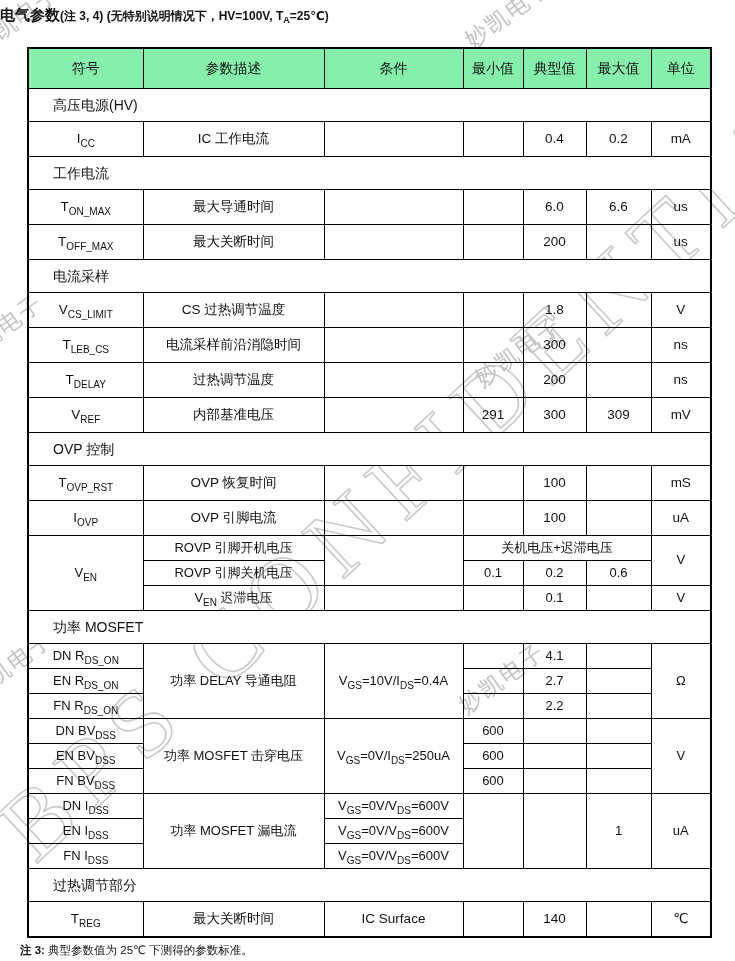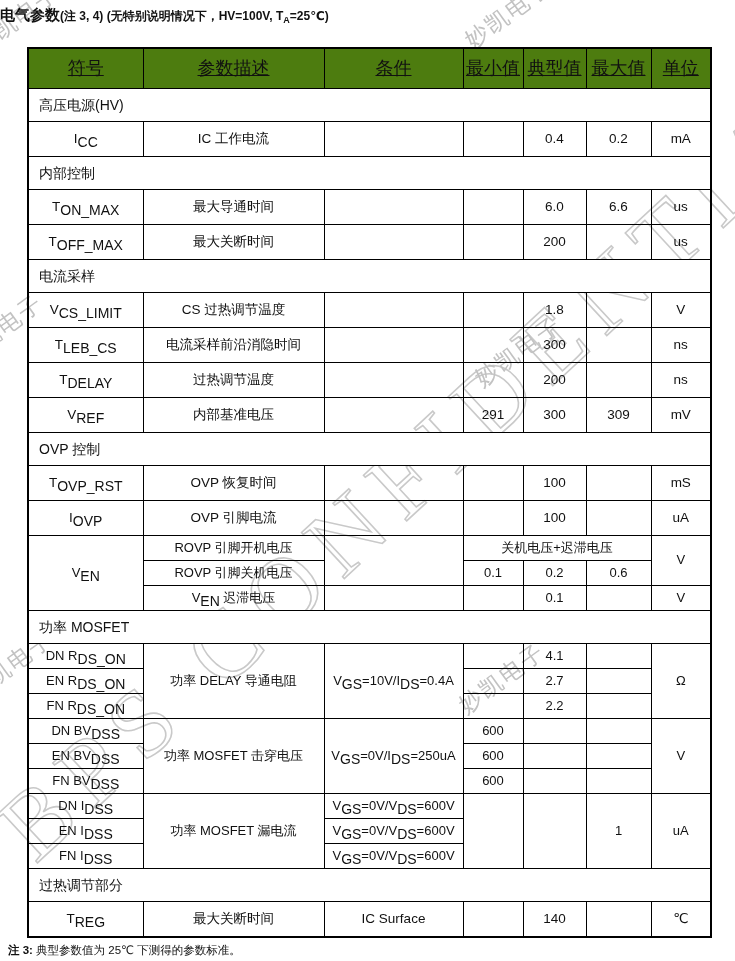--- a/index.html
+++ b/index.html
@@ -28,41 +28,41 @@
   .wm-s.p1{left:-34px;top:4px;}
   .wm-s.p2{left:458px;top:-2px;}
   .wm-s.p3{left:-50px;top:314px;}
   .wm-s.p4{left:468px;top:336px;}
   .wm-s.p5{left:452px;top:663px;}
   .wm-s.p6{left:-40px;top:650px;}
   
   .title{position:absolute;left:0;top:6px;z-index:2;font-weight:700;white-space:nowrap;}
   .title .main{font-size:15px;}
   .title .rest{font-size:12px;}
-  .note{position:absolute;left:8px;top:943px;z-index:2;font-size:11.5px;white-space:nowrap;}
+  .note{position:absolute;left:20px;top:943px;z-index:2;font-size:11.5px;white-space:nowrap;}
   .note .lbl{font-weight:700;}
   
   table.params{
     position:absolute;left:27px;top:47px;z-index:1;
     width:683px;border-collapse:collapse;table-layout:fixed;
     border:2px solid #000;background:transparent;
   }
   .params th,.params td{
     border:1.5px solid #000;text-align:center;vertical-align:middle;
     padding:0 2px;font-size:13.5px;line-height:1.15;overflow:hidden;
   }
   .params thead th{
-    background:#4d7c0f;font-weight:400;font-size:18px;height:39px;text-decoration:underline;
+    background:#86efac;font-weight:400;font-size:14px;height:39px;
   }
   .params td{height:34px;}
   tr.section-row td{
-    text-align:left;padding-left:10px;font-size:14px;height:32px;background:#fff;margin-top:48px;
+    text-align:left;padding-left:24px;font-size:14px;height:32px;background:#fff;margin-top:48px;
   }
   tr.compact td{height:24px;font-size:13px;}
-  .params sub{font-size:14px;line-height:0;letter-spacing:0;}
+  .params sub{font-size:10px;line-height:0;letter-spacing:0;}
   .title sub{font-size:9px;line-height:0;}
 </style>
 </head>
 <body>
 
 <div class="wm-layer">
   <div class="wm-big">BPS CONFIDENTIAL</div>
   <div class="wm-s p1">妙凯电子</div>
   <div class="wm-s p2">妙凯电子</div>
   <div class="wm-s p3">妙凯电子</div>
@@ -103,21 +103,21 @@
       <tr>
         <td>I<sub>CC</sub></td>
         <td>IC 工作电流</td>
         <td></td>
         <td></td>
         <td>0.4</td>
         <td>0.2</td>
         <td>mA</td>
       </tr>
       <tr class="section-row">
-        <td colspan="7">内部控制</td>
+        <td colspan="7">工作电流</td>
       </tr>
       <tr>
         <td>T<sub>ON_MAX</sub></td>
         <td>最大导通时间</td>
         <td></td>
         <td></td>
         <td>6.0</td>
         <td>6.6</td>
         <td>us</td>
       </tr>

